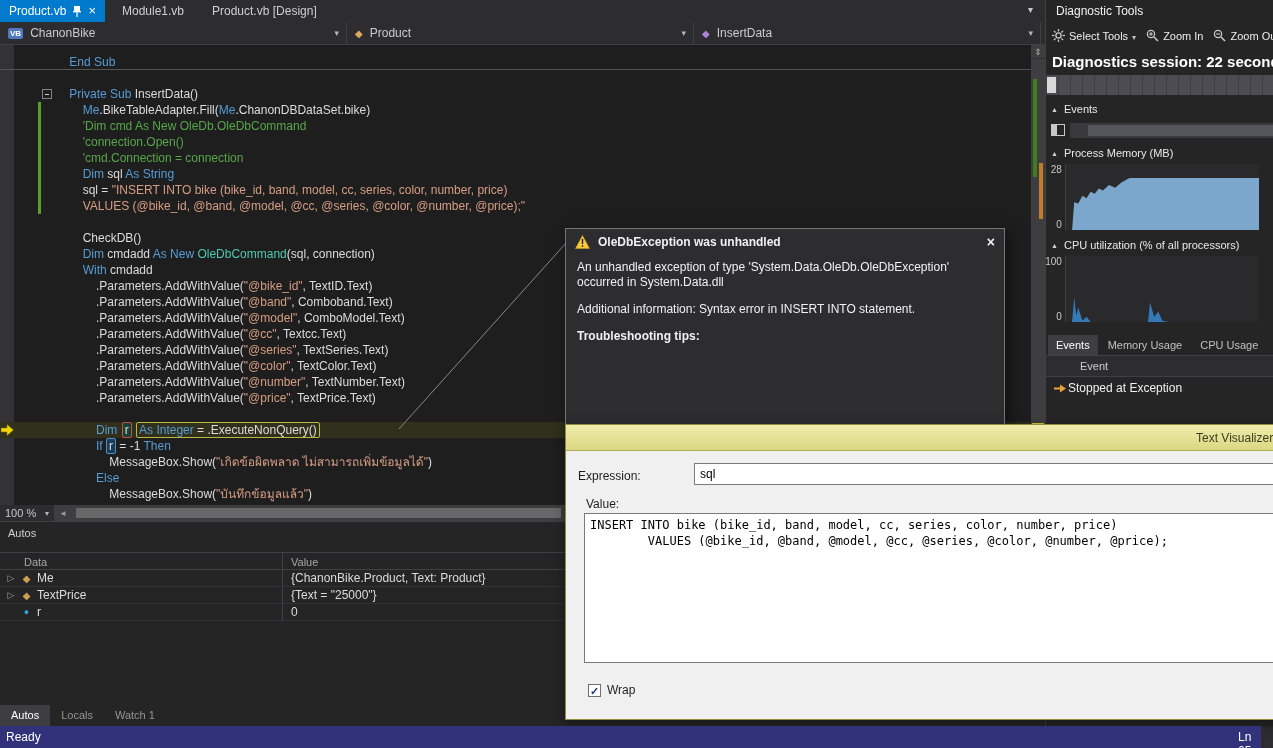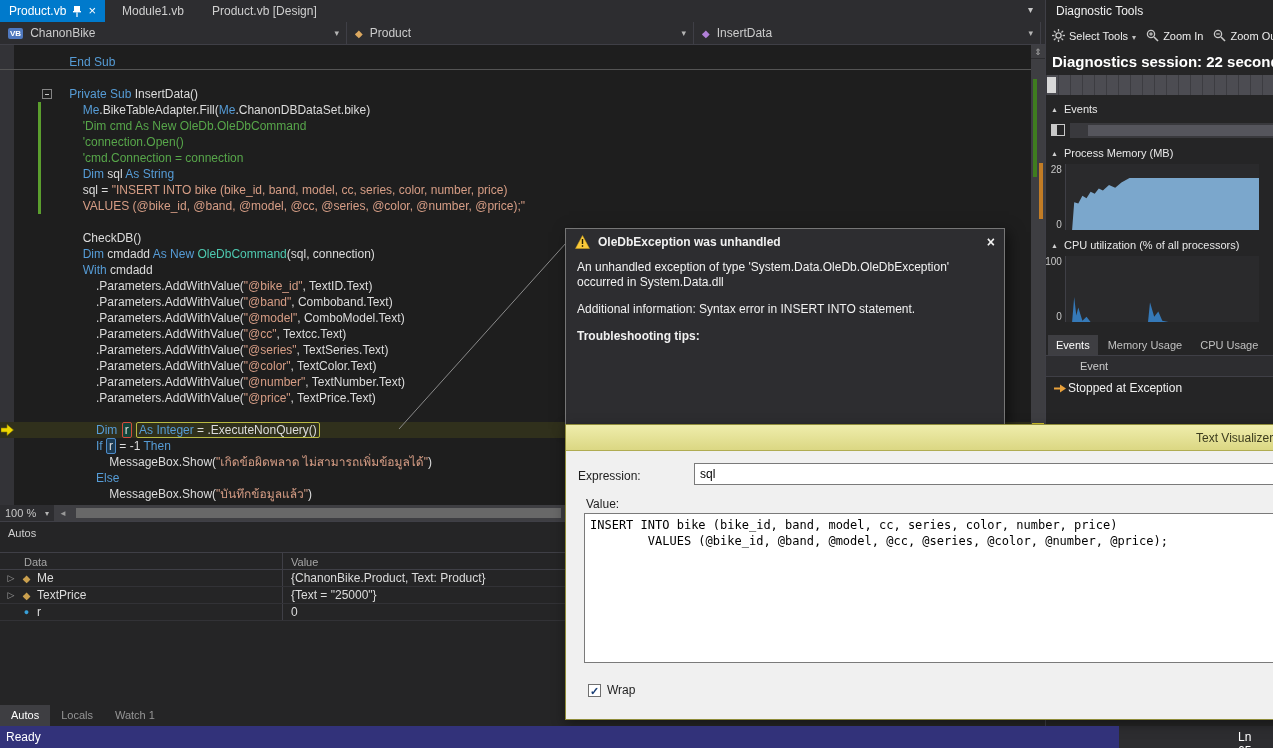--- a/index.html
+++ b/index.html
@@ -118,21 +118,21 @@
 .viz-title{height:26px;background:linear-gradient(#efedac,#dbd783);border-bottom:1px solid #b0ac52;position:relative;color:#3c3c1e;font-size:12px}
 .viz-title span{position:absolute;left:630px;top:6px;white-space:nowrap}
 .viz-expr-label{position:absolute;left:12px;top:44px;font-size:12px;color:#1e1e1e}
 .viz-expr{position:absolute;left:128px;top:38px;width:690px;height:22px;border:1px solid #7a7a7a;background:#fff;font-size:12px;padding-left:5px;font-family:"Liberation Sans",sans-serif;color:#000}
 .viz-val-label{position:absolute;left:20px;top:72px;font-size:12px;color:#1e1e1e}
 .viz-value{position:absolute;left:18px;top:88px;width:812px;height:150px;background:#fff;border:1px solid #7a7a7a;font-family:"DejaVu Sans Mono",monospace;font-size:12px;color:#000;padding:3px 5px;white-space:pre;overflow:hidden;line-height:16px}
 .viz-wrap{position:absolute;left:22px;top:258px;display:flex;align-items:center;gap:6px;font-size:12px;color:#1e1e1e}
 .cb{width:13px;height:13px;background:#fff;border:1px solid #707070;font-size:11px;line-height:12px;text-align:center;color:#1a3f76;font-weight:bold}
 
 
-.status{position:absolute;left:0;top:726px;width:1119px;height:22px;background:#32327a;color:#fff;font-size:12px;z-index:8}
+.status{position:absolute;left:0;top:726px;width:1261px;height:22px;background:#32327a;color:#fff;font-size:12px;z-index:8}
 .status-left{position:absolute;left:6px;top:4px}
 .status-right{position:absolute;left:1238px;top:4px}
 </style>
 </head>
 <body>
 
 <div class="tabbar">
     <div class="doc-tab active">
       <span>Product.vb</span>
       <span class="pin-ic">

